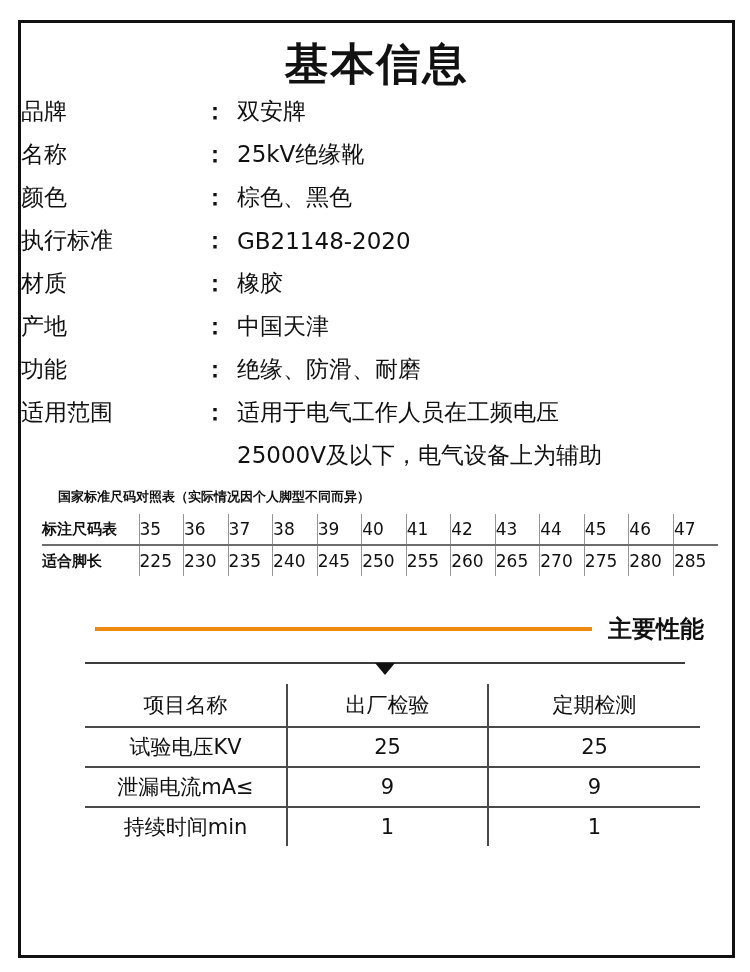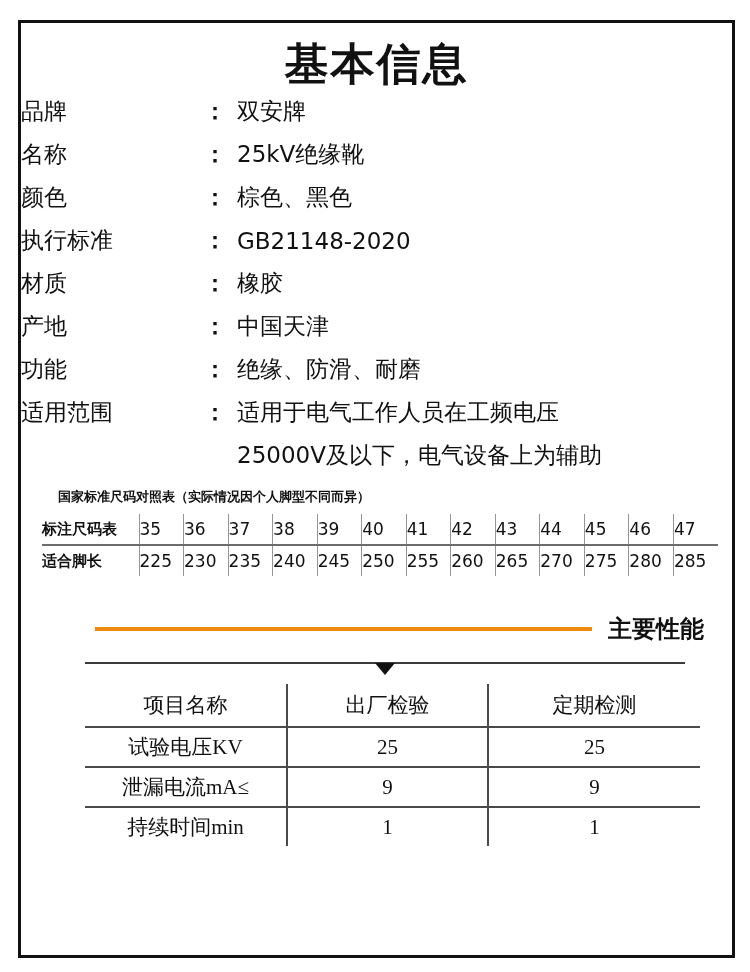--- a/index.html
+++ b/index.html
@@ -39,21 +39,21 @@
   .orange-rule{flex:1;height:4px;background:#ED8A0D;}
   .section-title{margin-left:16px;font-size:24px;font-weight:bold;white-space:nowrap;}
   .section-subtitle{margin:6px 30px 0 0;text-align:right;font-size:22px;font-weight:bold;}
   .divider{position:relative;height:2px;background:#3c3c3c;margin:16px 47px 0 64px;}
   .tri-down{
     position:absolute;left:50%;top:1px;transform:translateX(-50%);
     width:0;height:0;border-left:10px solid transparent;
     border-right:10px solid transparent;border-top:12px solid #111;
   }
   
-  .perf-table{width:615px;margin:20px 0 0 64px;font-family:Liberation Serif, serif;}
+  .perf-table{width:615px;margin:20px 0 0 64px;}
   .perf-table td{
     text-align:center;padding:0;font-size:21px;
     border-left:2px solid #4a4a4a;
   }
   .perf-table td:first-child{border-left:none;}
   .perf-table tr td{height:38px;}
   .perf-table tr.hdr td{height:42px;}
   .perf-table tr:not(:last-child) td{border-bottom:2px solid #4a4a4a;}
 </style>
 </head>

